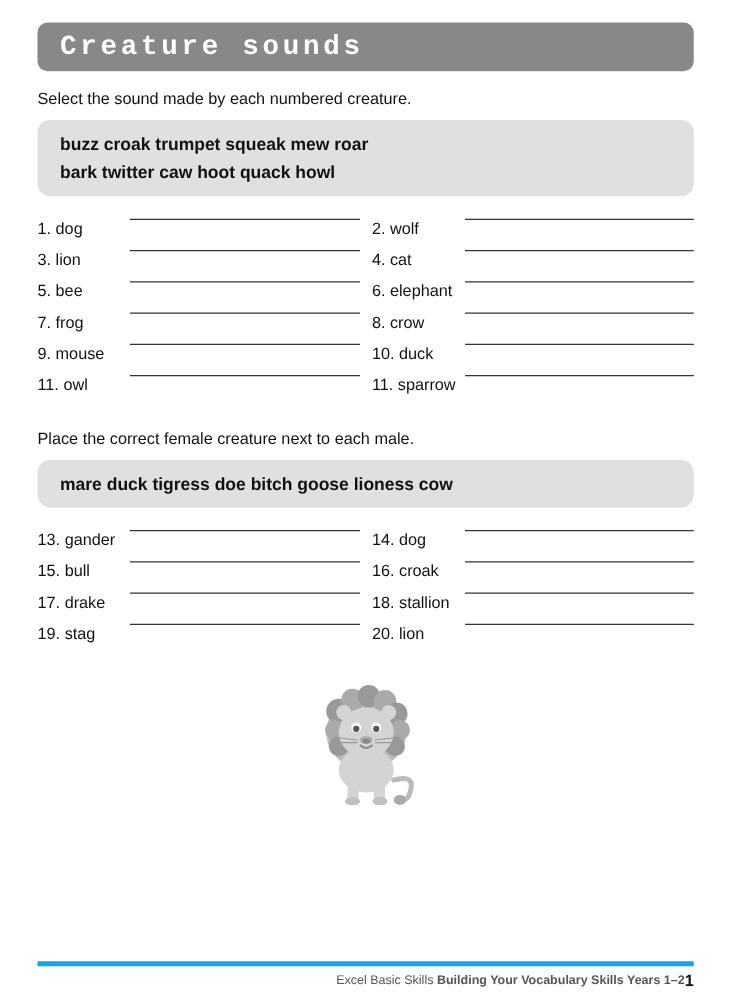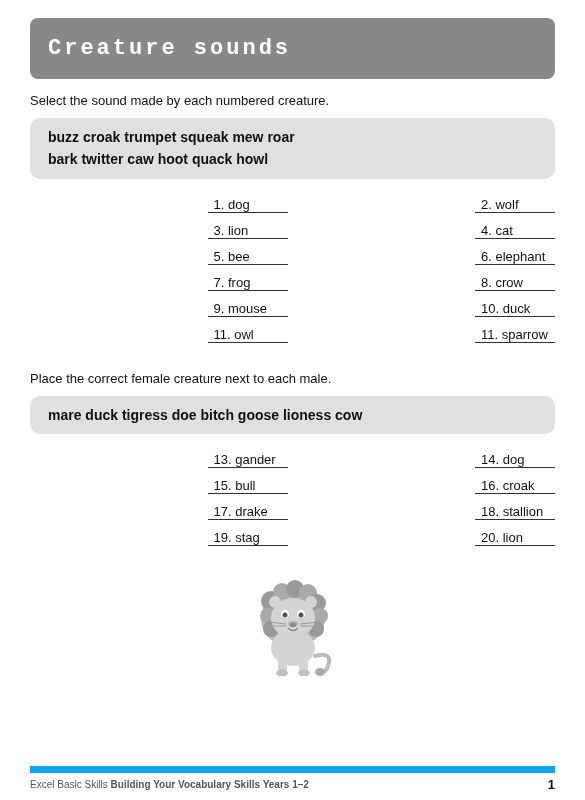--- a/index.html
+++ b/index.html
@@ -17,21 +17,21 @@
     .page {
       width: 585px;
       min-height: 800px;
       padding: 18px 30px 10px 30px;
       position: relative;
     }
 
     .title-bar {
       background: #888;
       border-radius: 8px;
-      padding: 18px 18px;
+      padding: 7px 18px;
       margin-bottom: 14px;
     }
 
     .title-bar h1 {
       font-family: 'Courier New', Courier, monospace;
       font-size: 22px;
       color: #fff;
       font-weight: bold;
       letter-spacing: 3px;
     }
@@ -58,24 +58,23 @@
 
     .exercise-grid {
       display: grid;
       grid-template-columns: 1fr 1fr;
       gap: 0 10px;
       margin-bottom: 10px;
     }
 
     .exercise-item {
       display: flex;
-      align-items: flex-end;
+      align-items: flex-start;
       margin-bottom: 10px;
       white-space: nowrap;
-      flex-direction: column;
     }
 
     .exercise-item .label {
       font-size: 13px;
       color: #111;
       margin-right: 4px;
       min-width: 70px;
     }
 
     .exercise-item .line {
@@ -87,23 +86,23 @@
     .section-gap {
       margin-bottom: 18px;
     }
 
     .footer {
       position: absolute;
       bottom: 8px;
       left: 30px;
       right: 30px;
       display: flex;
-      justify-content: space-between;
+      justify-content: flex-end;
       align-items: center;
-      border-top: 7px solid #0ea5e9;
+      border-top: 4px solid #0ea5e9;
       padding-top: 4px;
     }
 
     .footer-text {
       font-size: 10px;
       color: #555;
     }
 
     .footer-num {
       font-size: 13px;

